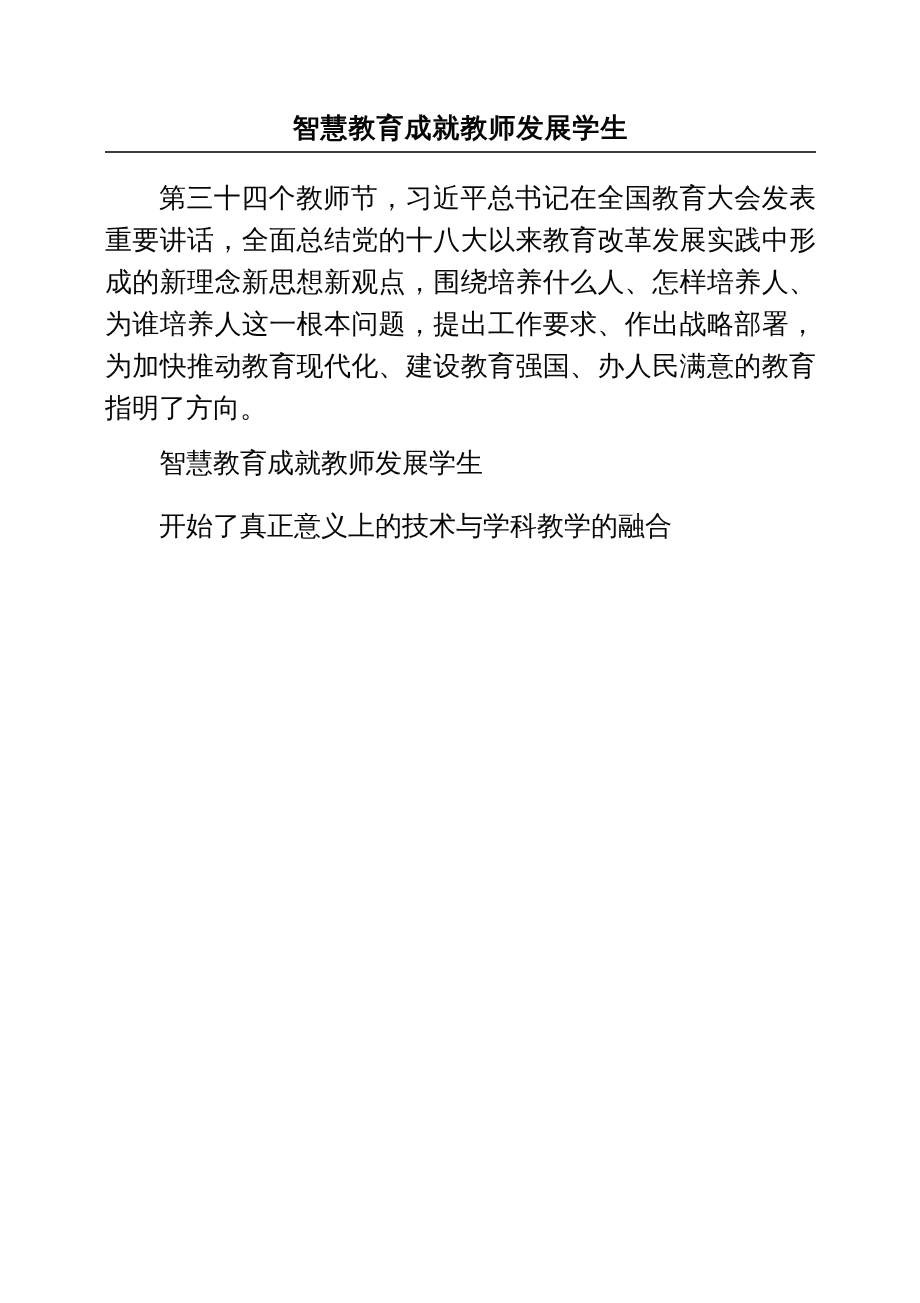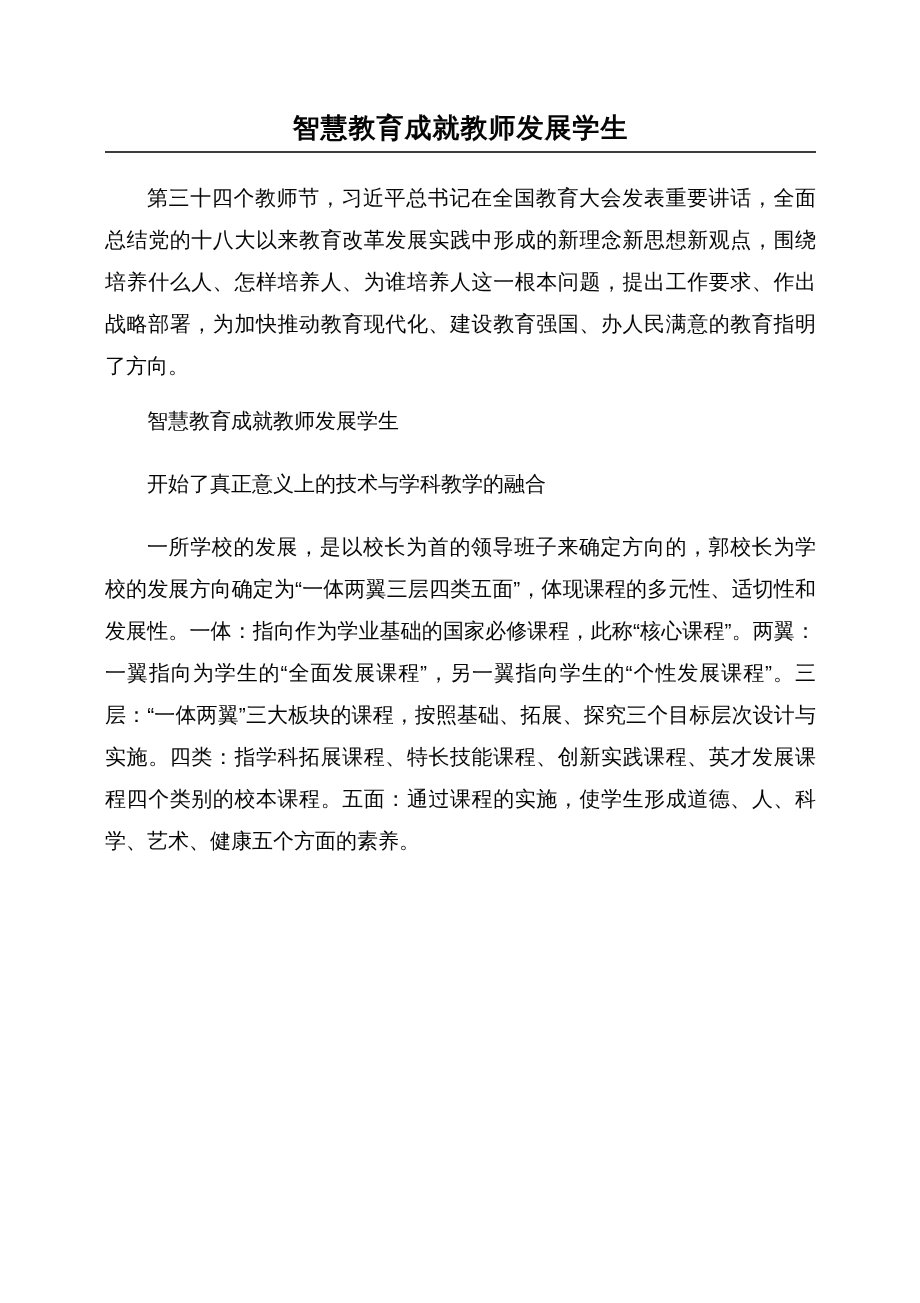--- a/index.html
+++ b/index.html
@@ -7,41 +7,41 @@
     padding: 0;
     background: #ffffff;
   }
   .page {
     position: relative;
     width: 920px;
     height: 1303px;
     background: #ffffff;
     box-sizing: border-box;
     padding: 110px 104px 0 105px;
-    font-family: Liberation Sans, sans-serif;
+    font-family: Liberation Serif, serif;
     color: #050505;
     overflow: hidden;
   }
   .doc-title {
     margin: 0;
     font-size: 27px;
     font-weight: 700;
     text-align: center;
     line-height: 36px;
     letter-spacing: 1px;
     color: #050505;
   }
   .title-divider {
     height: 0;
     border-bottom: 2px solid #3d3d3d;
     margin: 5px 0 24px 0;
   }
   .para {
     margin: 0 0 13px 0;
-    font-size: 21px;
+    font-size: 27px;
     line-height: 42px;
     text-align: justify;
     text-indent: 2em;
     color: #070707;
     word-break: break-all;
   }
   .subheading {
     margin: 8px 0 21px 0;
     text-align: left;
   }
@@ -49,15 +49,14 @@
 </head>
 <body>
 
 <div class="page">
   <h1 class="doc-title">智慧教育成就教师发展学生</h1>
   <div class="title-divider"></div>
   <div class="doc-body" id="doc-body">
       <p class="para">第三十四个教师节，习近平总书记在全国教育大会发表重要讲话，全面总结党的十八大以来教育改革发展实践中形成的新理念新思想新观点，围绕培养什么人、怎样培养人、为谁培养人这一根本问题，提出工作要求、作出战略部署，为加快推动教育现代化、建设教育强国、办人民满意的教育指明了方向。</p>
       <p class="para subheading">智慧教育成就教师发展学生</p>
       <p class="para subheading">开始了真正意义上的技术与学科教学的融合</p>
-      <p class="para">一所学校的发展，是以校长为首的领导班子来确定方向的，郭校长为学校的发展方向确定为“一体两翼三层四类五面”，体现课程的多元性、适切性和发展性。一体：指向作为学业基础的国家必修课程，此称“核心课程”。两翼：一翼指向为学生的“全面发展课程”，另一翼指向学生的“个性发展课程”。三层：“一体两翼”三大板块的课程，按照基础、拓展、探究三个目标层次设计与实施。四类：指学科拓展课程、特长技能课程、创新实践课程、英才发展课程四个类别的校本课程。五面：通过课程的实施，使学生形成道德、人、科学、艺术、健康五个方面的素养。</p>
     </div>
 </div>
 
 </body></html>

